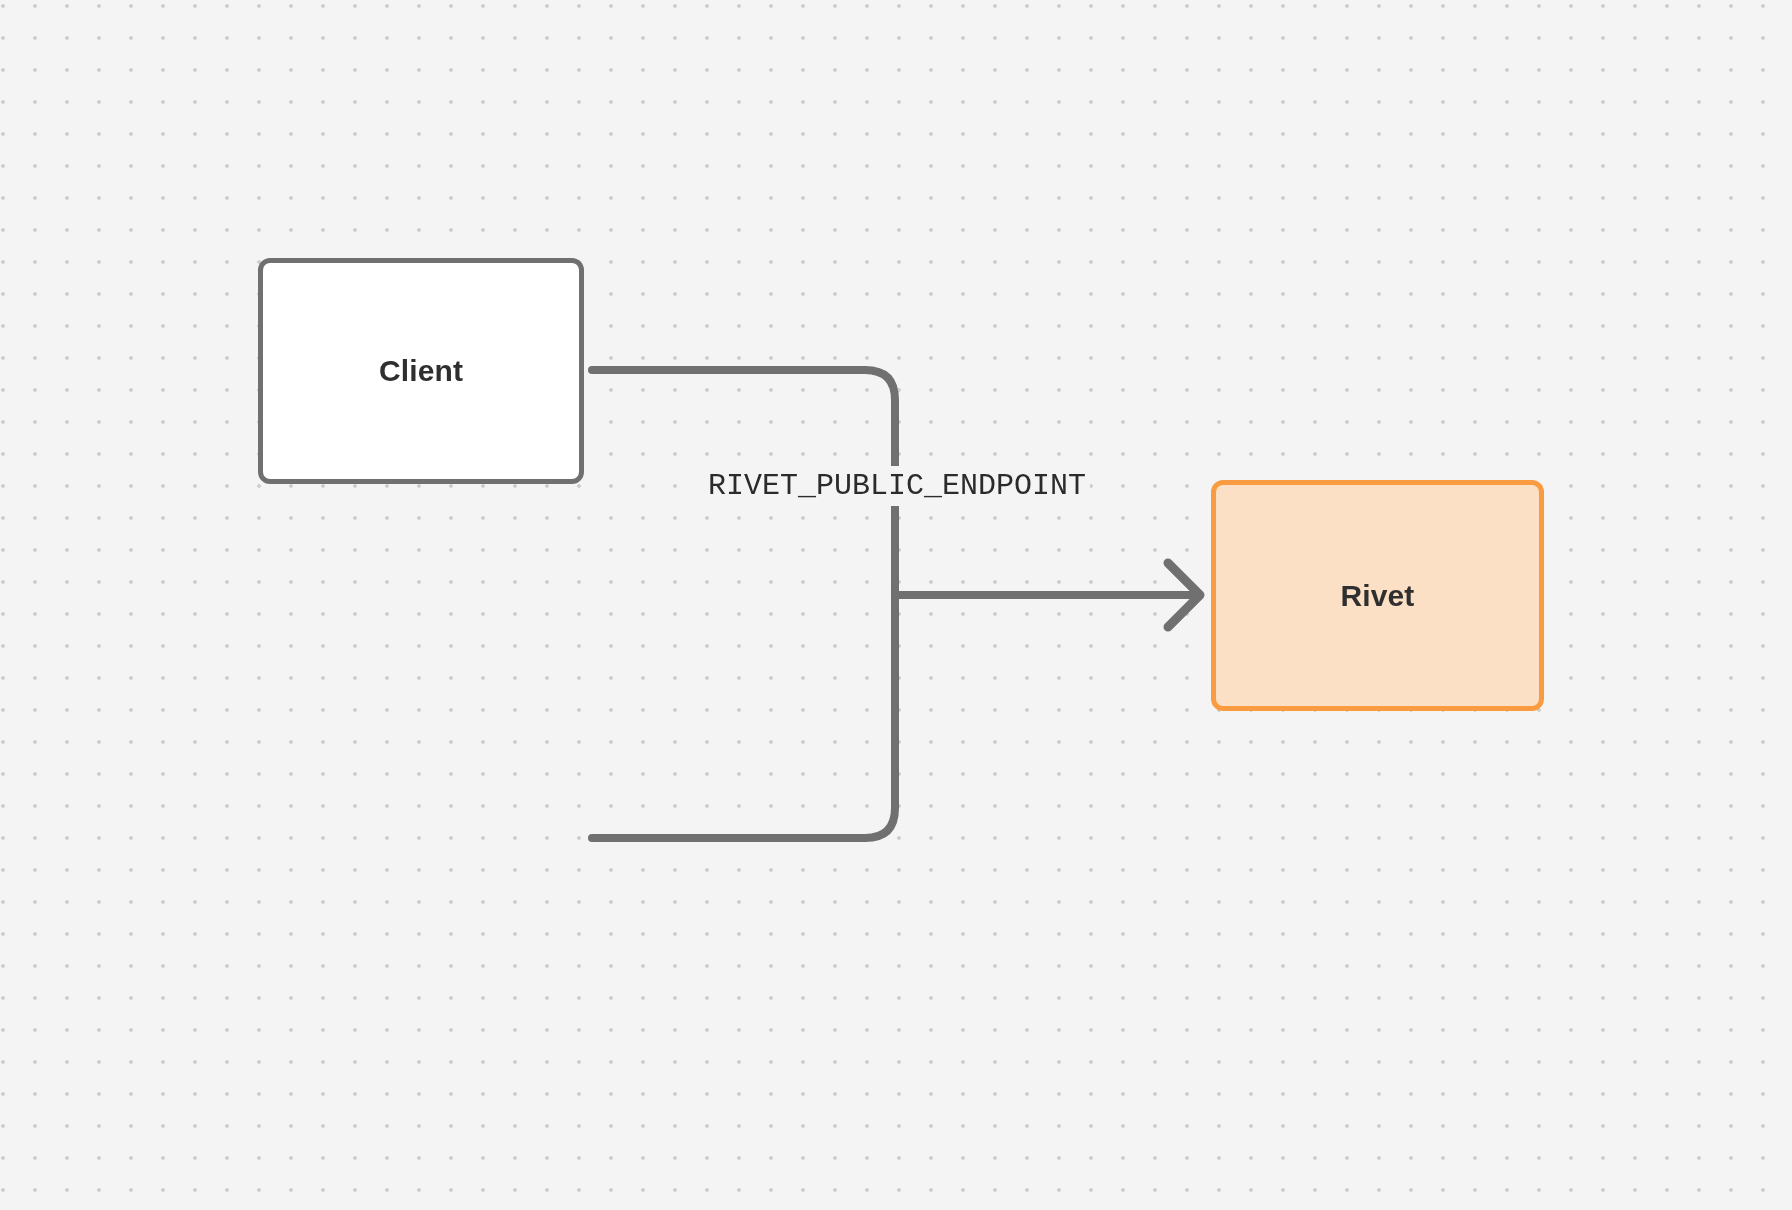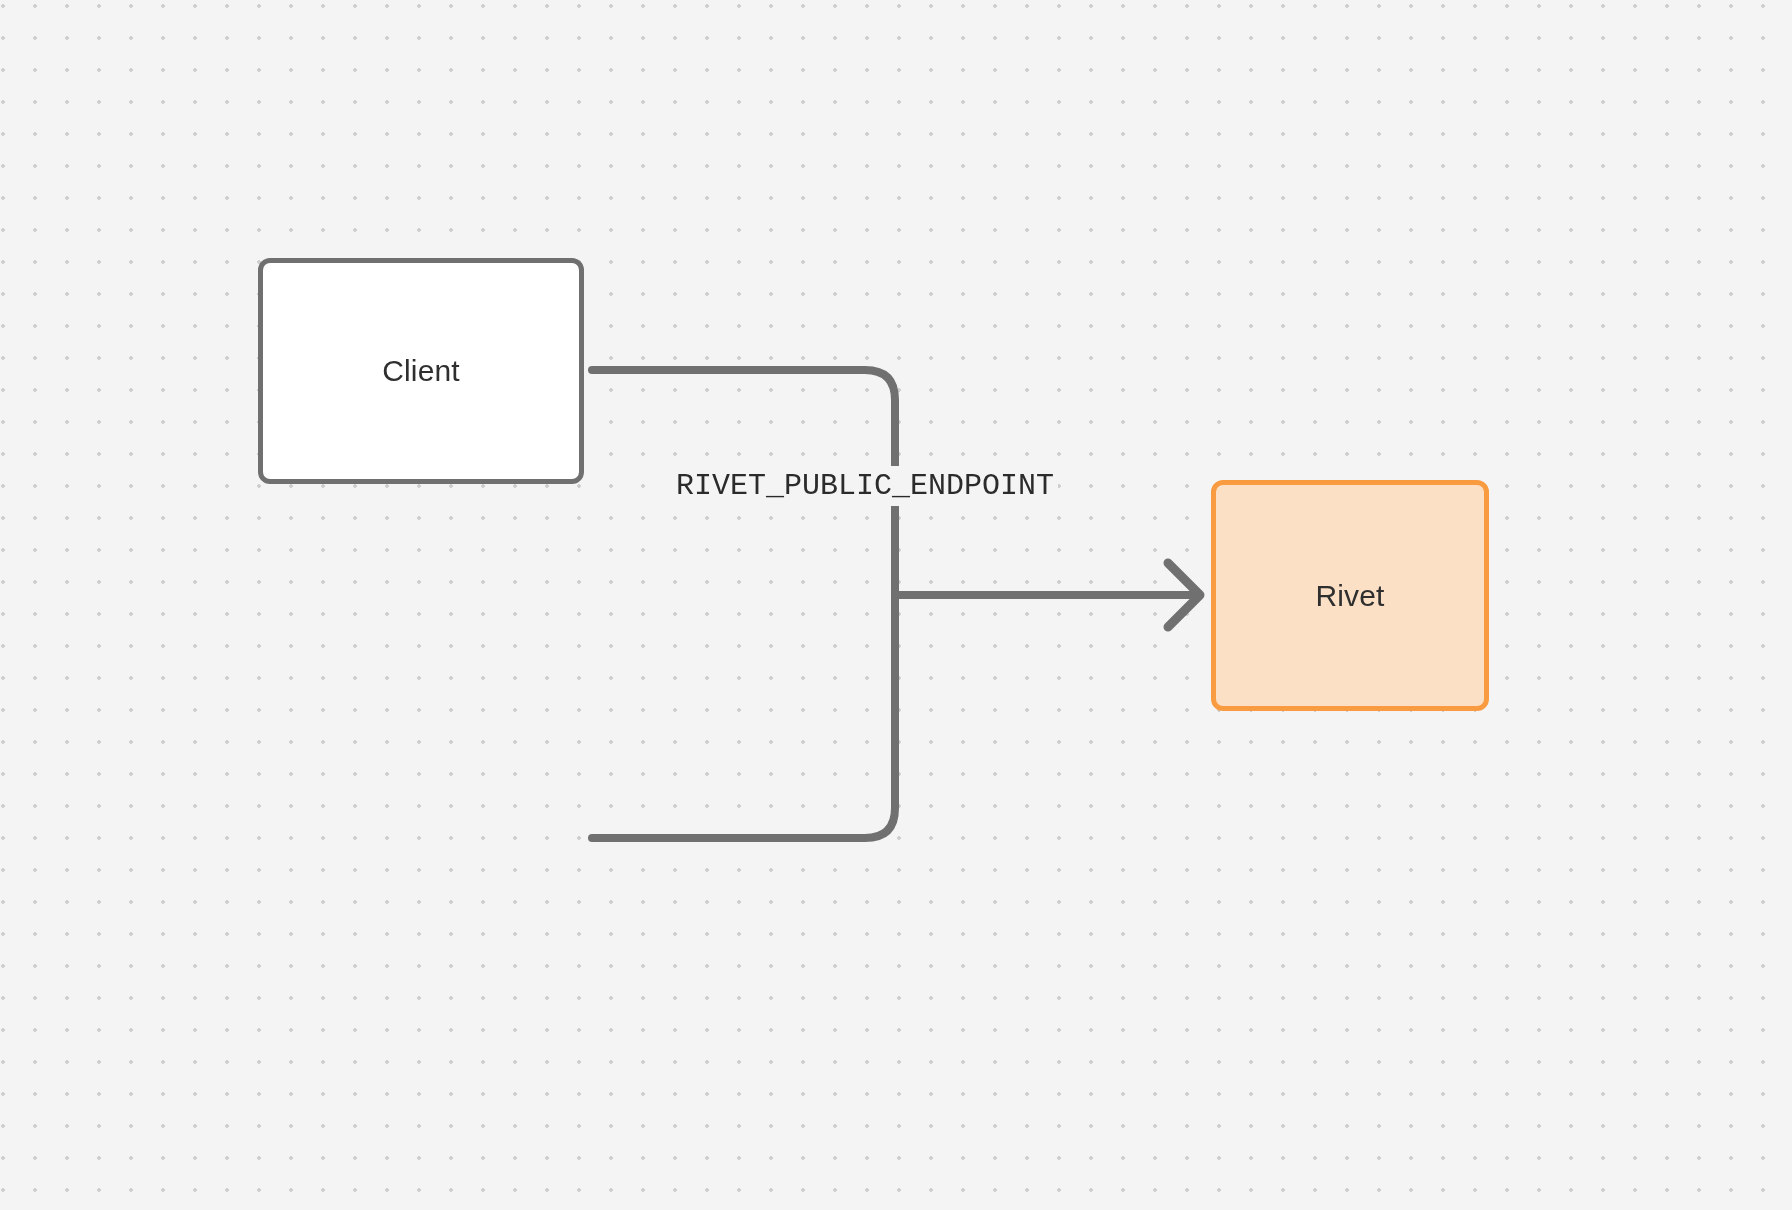--- a/index.html
+++ b/index.html
@@ -29,20 +29,21 @@
     height: 1210px;
     pointer-events: none;
   }
   .node {
     position: absolute;
     box-sizing: border-box;
     display: flex;
     align-items: center;
     justify-content: center;
     border-radius: 12px;
+    font-weight: bold;
   }
   .node-label {
     font-family: "Liberation Sans", sans-serif;
     font-size: 30px;
     line-height: 1.2;
     color: #2f2f2f;
     letter-spacing: 0.1px;
     white-space: nowrap;
   }
   .node-client {
@@ -57,39 +58,39 @@
     left: 258px;
     top: 723px;
     width: 326px;
     height: 228px;
     background: #bee3fb;
     border: 5px solid #39a1f4;
   }
   .node-rivet {
     left: 1211px;
     top: 480px;
-    width: 278px;
+    width: 333px;
     height: 231px;
     background: #fce0c5;
     border: 5px solid #f99b40;
   }
   .edge-label {
     position: absolute;
     transform: translate(-50%, -50%);
     font-family: "Liberation Mono", monospace;
     font-size: 30px;
     line-height: 1;
     color: #2b2b2b;
     letter-spacing: 0px;
     white-space: nowrap;
     background: #f4f4f4;
     padding: 5px 4px;
   }
   .label-public {
-    left: 865px;
+    left: 897px;
     top: 486px;
   }
   .label-internal {
     left: 897px;
     top: 719px;
   }
 </style>
 </head>
 <body>
 

